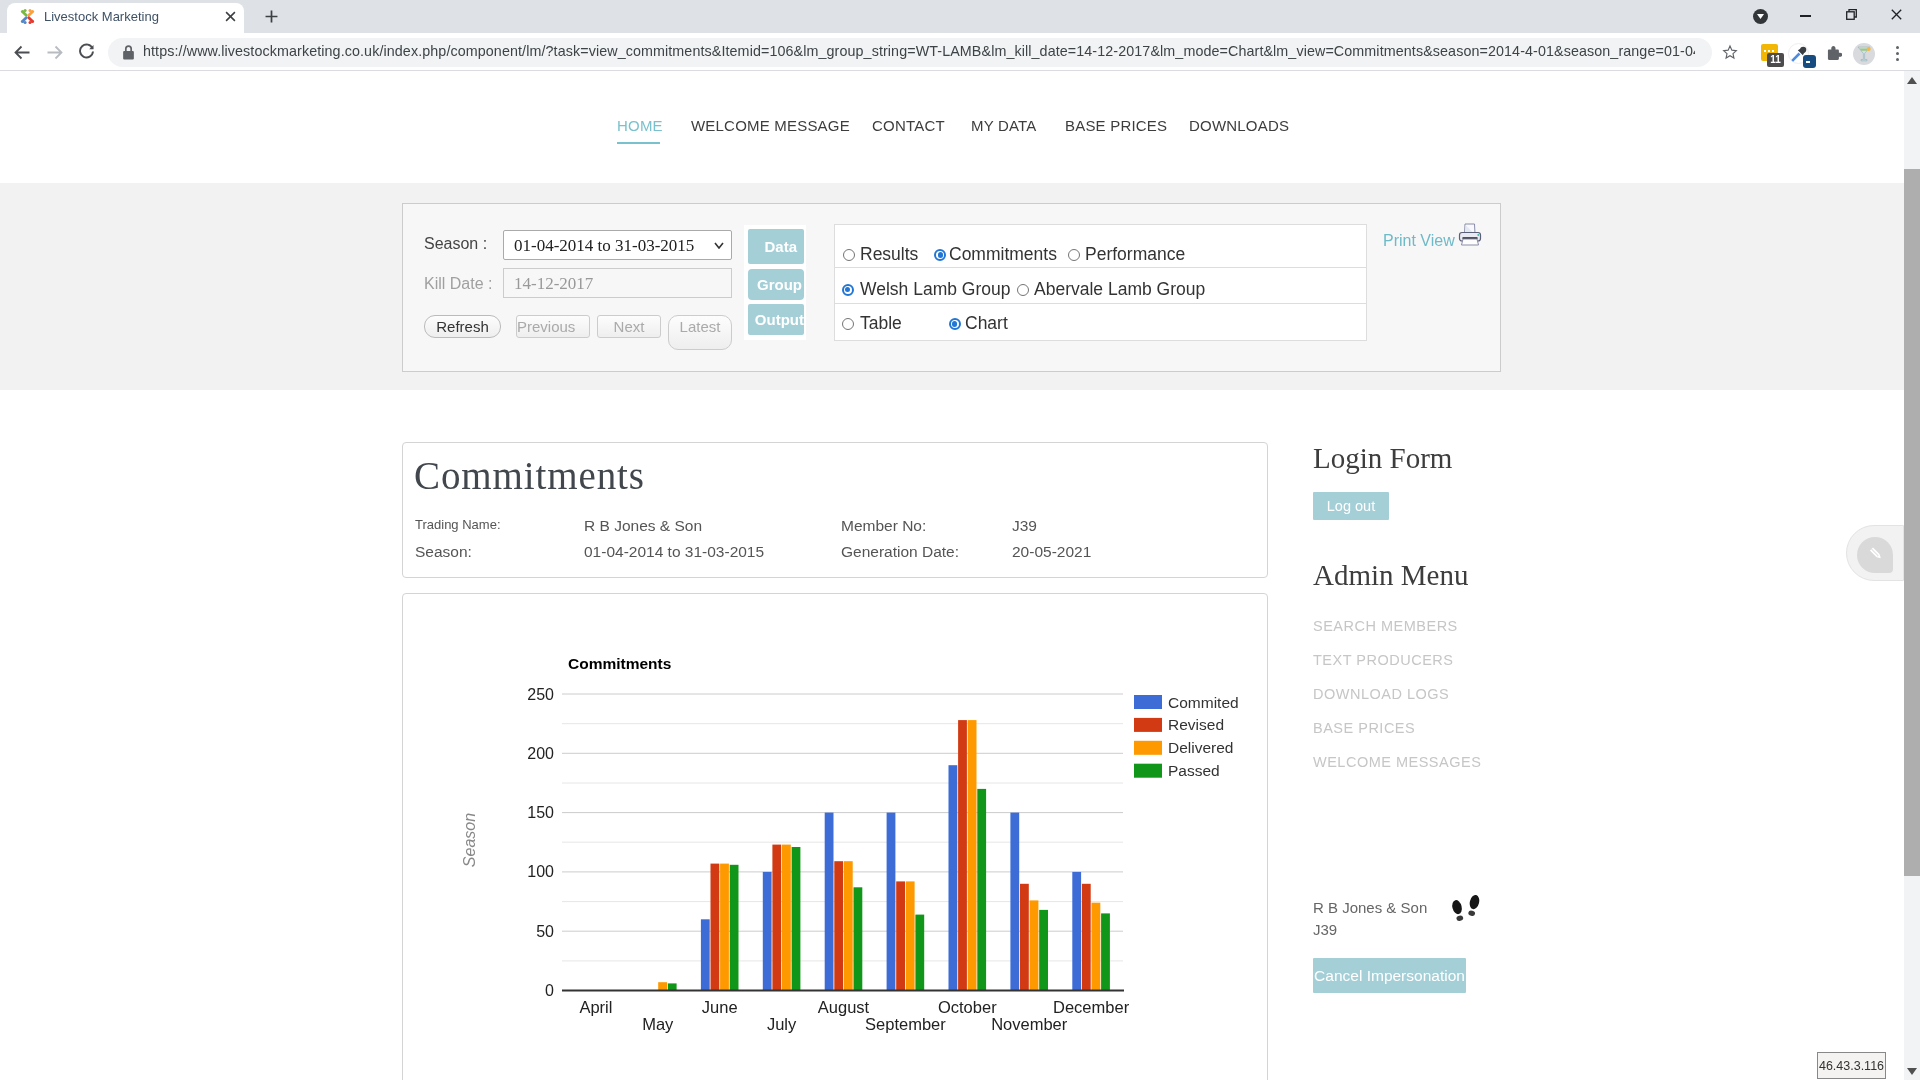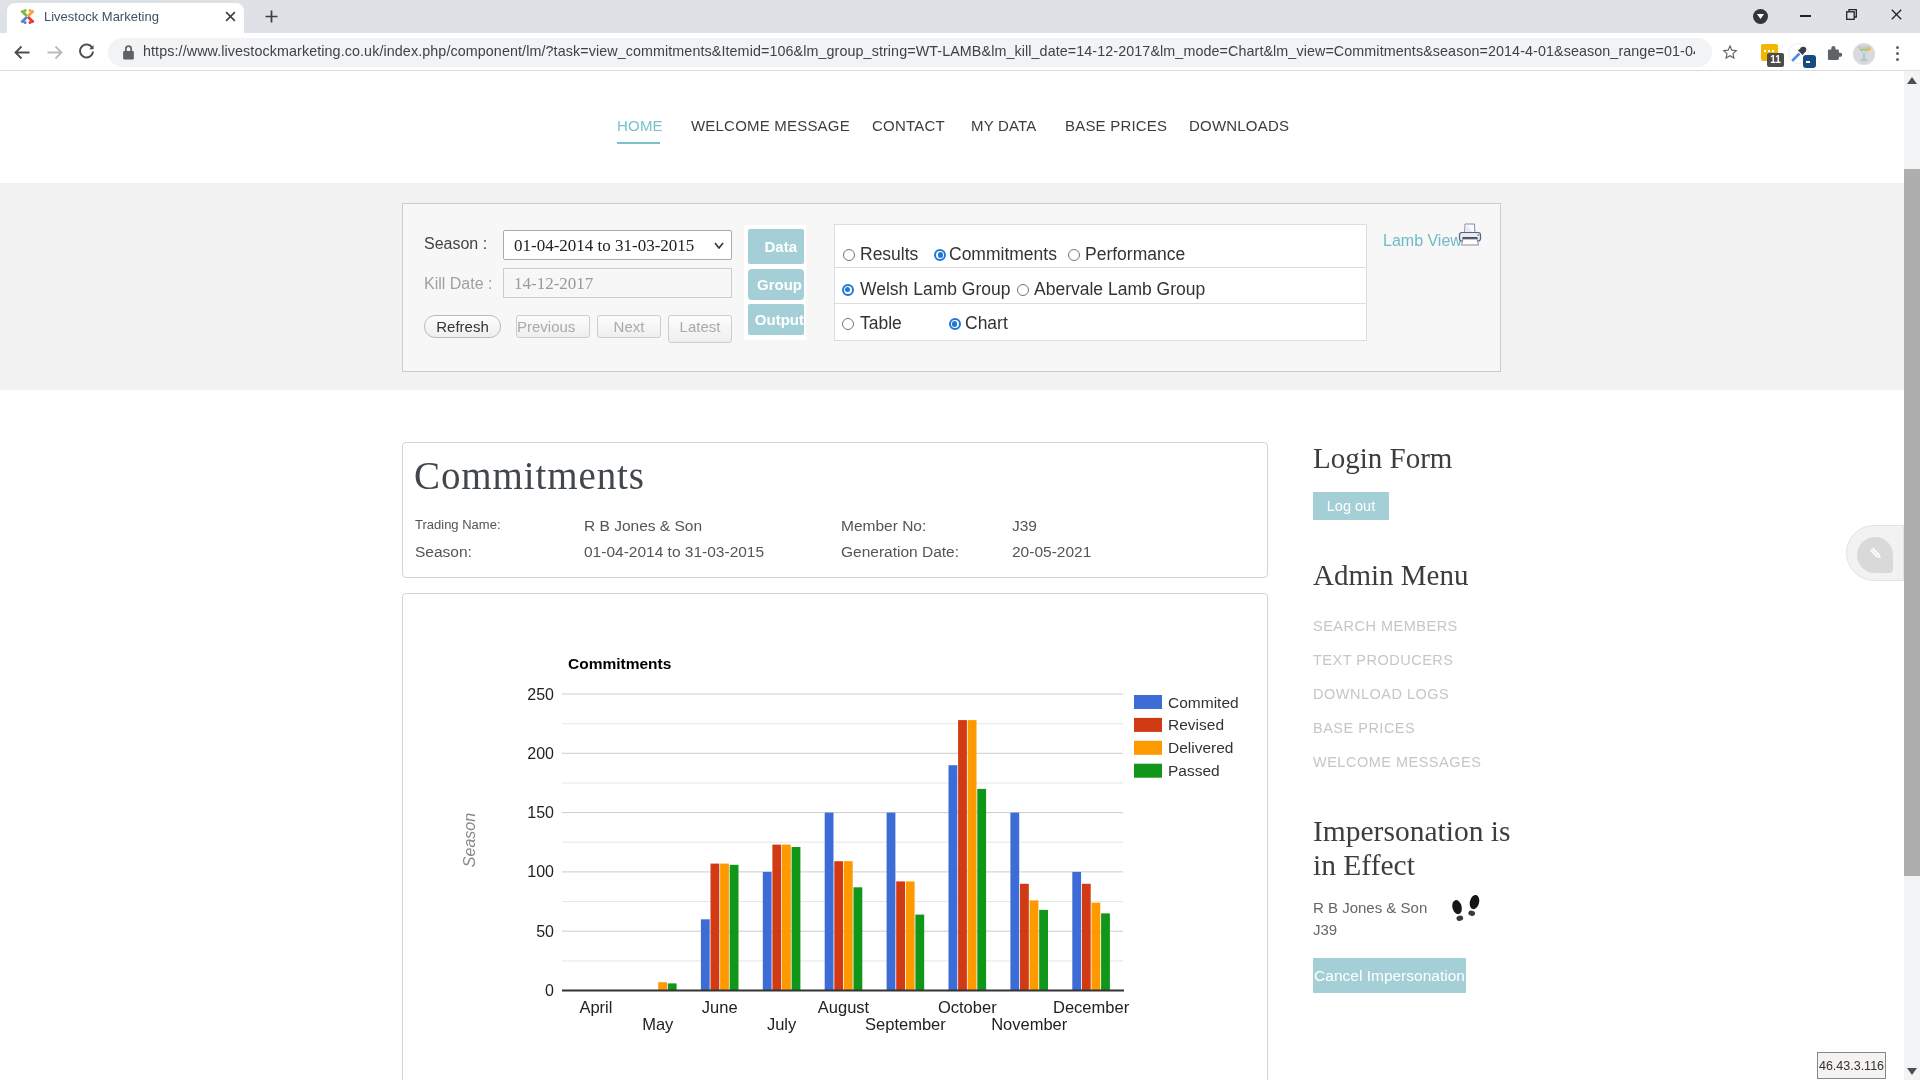--- a/index.html
+++ b/index.html
@@ -116,31 +116,31 @@
           <path d="M1 1 5 6 9 1" stroke="#333" stroke-width="1.6" fill="none"></path>
         </svg>
     </div>
     <span class="abs" style="left:21px;top:71px;font-size:16px;color:#a0a0a0">Kill Date :</span>
     <div class="abs" style="left:100px;top:64px;width:229px;height:30px;background:#f7f7f7;border:1px solid #ccc">
       <span class="abs" style="left:10px;top:5px;font-family:'Liberation Serif',serif;font-size:17px;color:#999">14-12-2017</span>
     </div>
     <div class="abs" style="left:21px;top:111px;width:77px;height:23px;border:1px solid #bbb;border-radius:11px;background:linear-gradient(#fdfdfd,#eee);font-size:15px;color:#333;text-align:center;line-height:22px">Refresh</div>
     <div class="abs" style="left:113px;top:111px;width:74px;height:23px;border:1px solid #ccc;border-radius:3px;background:linear-gradient(#fdfdfd,#eee);font-size:15px;color:#aaa;line-height:22px">Previous</div>
     <div class="abs" style="left:194px;top:111px;width:64px;height:23px;border:1px solid #ccc;border-radius:3px;background:linear-gradient(#fdfdfd,#eee);font-size:15px;color:#aaa;text-align:center;line-height:22px">Next</div>
-    <div class="abs" style="left:265px;top:111px;width:64px;height:28px;border:1px solid #ccc;border-radius:3px;background:linear-gradient(#fdfdfd,#eee);font-size:15px;color:#aaa;text-align:center;line-height:22px">Latest</div>
+    <div class="abs" style="left:265px;top:111px;width:64px;height:35px;border:1px solid #ccc;border-radius:10px;background:linear-gradient(#fdfdfd,#eee);font-size:15px;color:#aaa;text-align:center;line-height:22px">Latest</div>
     <div class="abs" style="left:341px;top:21px;width:62px;height:115px;background:#fff"></div>
     <div class="abs teal" style="left:345px;top:25px;width:56px;height:35px;border-radius:2px;font-size:15px;font-weight:bold;text-align:right;padding-right:7px;line-height:35px">Data</div>
     <div class="abs teal" style="left:345px;top:65px;width:56px;height:31px;border-radius:4px;font-size:15px;font-weight:bold;text-align:right;padding-right:2px;line-height:31px">Group</div>
     <div class="abs teal" style="left:345px;top:100px;width:56px;height:31px;border-radius:2px;font-size:15px;font-weight:bold;text-align:right;padding-right:0;line-height:31px">Output</div>
     <div class="abs" style="left:431px;top:20px;width:533px;height:117px;background:#fff;border:1px solid #ddd"></div>
     <div class="abs" style="left:431px;top:63px;width:533px;height:0;border-top:1px solid #ddd"></div>
     <div class="abs" style="left:431px;top:99px;width:533px;height:0;border-top:1px solid #ddd"></div>
   </div>
 
-  <span class="abs" style="left:1383px;top:161px;font-size:16px;color:#6fbac8">Lamb View</span>
+  <span class="abs" style="left:1383px;top:161px;font-size:16px;color:#6fbac8">Print View</span>
   <svg class="abs" style="left:1457px;top:152px" width="26" height="25" viewBox="0 0 26 25">
     <path d="M8 1 h9.5 l0.5 10 h-10.5 z" fill="#f8f9fe" stroke="#8a8da8" stroke-width="1"></path>
     <path d="M8.5 2 l8 8 h-8 z" fill="#e4e8f2"></path>
     <rect x="2.5" y="9.5" width="21" height="8.5" rx="2.5" fill="#e9e9f3" stroke="#5c5f78" stroke-width="1.2"></rect>
     <rect x="5.5" y="14.2" width="15" height="1.8" fill="#2c2c34"></rect>
     <path d="M6 16 h14 l1.5 6 h-17 z" fill="#fdfdfd" stroke="#8a8da8" stroke-width="1"></path>
     <circle cx="21.3" cy="12" r="1" fill="#3db8a0"></circle>
   </svg>
 
   <div class="abs" style="left:402px;top:371px;width:866px;height:136px;background:#fff;border:1px solid #d4d4d4;border-radius:4px">
@@ -154,21 +154,20 @@
     <span class="abs" style="left:438px;top:100px;font-size:15.5px;color:#555">Generation Date:</span>
     <span class="abs" style="left:609px;top:100px;font-size:15.5px;color:#555">20-05-2021</span>
   </div>
 
   <div class="abs" style="left:402px;top:522px;width:866px;height:600px;background:#fff;border:1px solid #d4d4d4;border-radius:4px"></div>
 
   <div class="abs" style="left:1313px;top:371px;font-family:'Liberation Serif',serif;font-size:29px;color:#3d3d3d">Login Form</div>
   <div class="abs teal" style="left:1313px;top:421px;width:76px;height:28px;font-size:14.5px;text-align:center;line-height:28px;border-radius:1px">Log out</div>
   <div class="abs" style="left:1313px;top:488px;font-family:'Liberation Serif',serif;font-size:29px;color:#3d3d3d">Admin Menu</div>
   <div class="abs" style="left:1313px;top:538px;font-size:14.5px;letter-spacing:0.5px;color:#c6c6c6;line-height:34px">SEARCH MEMBERS<br>TEXT PRODUCERS<br>DOWNLOAD LOGS<br>BASE PRICES<br>WELCOME MESSAGES</div>
-  <div class="abs" style="left:1313px;top:743px;width:205px;font-family:'Liberation Serif',serif;font-size:29.5px;color:#3d3d3d;line-height:34px">Impersonation is in Effect</div>
   <div class="abs" style="left:1313px;top:826px;font-size:15px;color:#666;line-height:22px">R B Jones &amp; Son<br>J39</div>
   <svg class="abs" style="left:1449px;top:824px" width="36" height="38" viewBox="0 0 36 38">
     <g transform="rotate(-14 9 16)">
         <ellipse cx="9" cy="12" rx="4.6" ry="7.2" fill="#161616"></ellipse>
         <ellipse cx="9" cy="23.5" rx="3.4" ry="2.6" fill="#3a3a3a"></ellipse>
       </g>
     <g transform="rotate(14 25 9)">
         <ellipse cx="25" cy="7" rx="4.6" ry="7.2" fill="#161616"></ellipse>
         <ellipse cx="25" cy="18.5" rx="3.4" ry="2.6" fill="#3a3a3a"></ellipse>
       </g>

